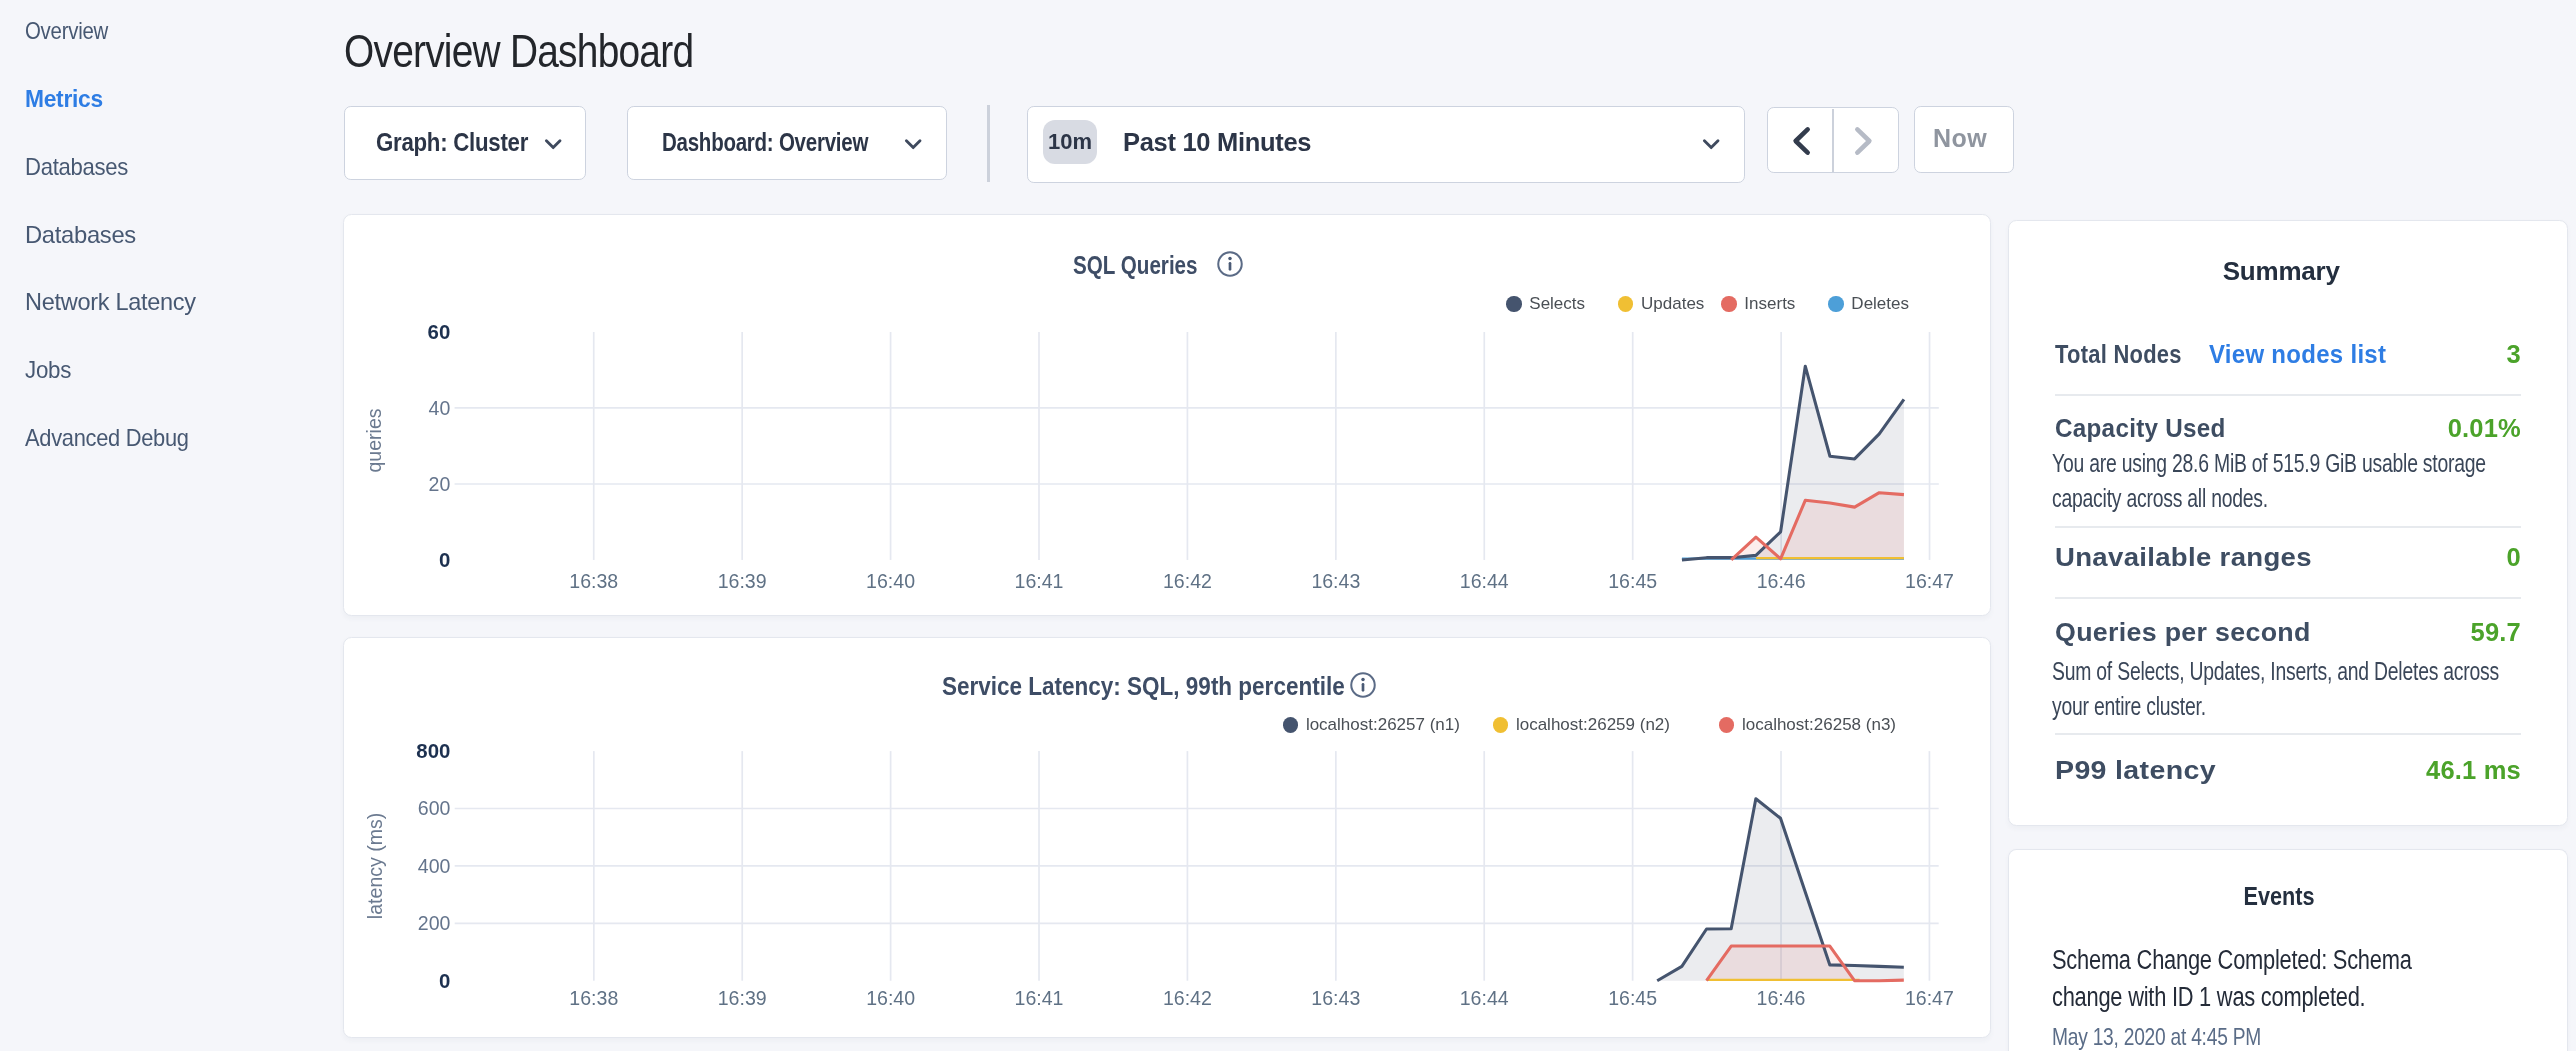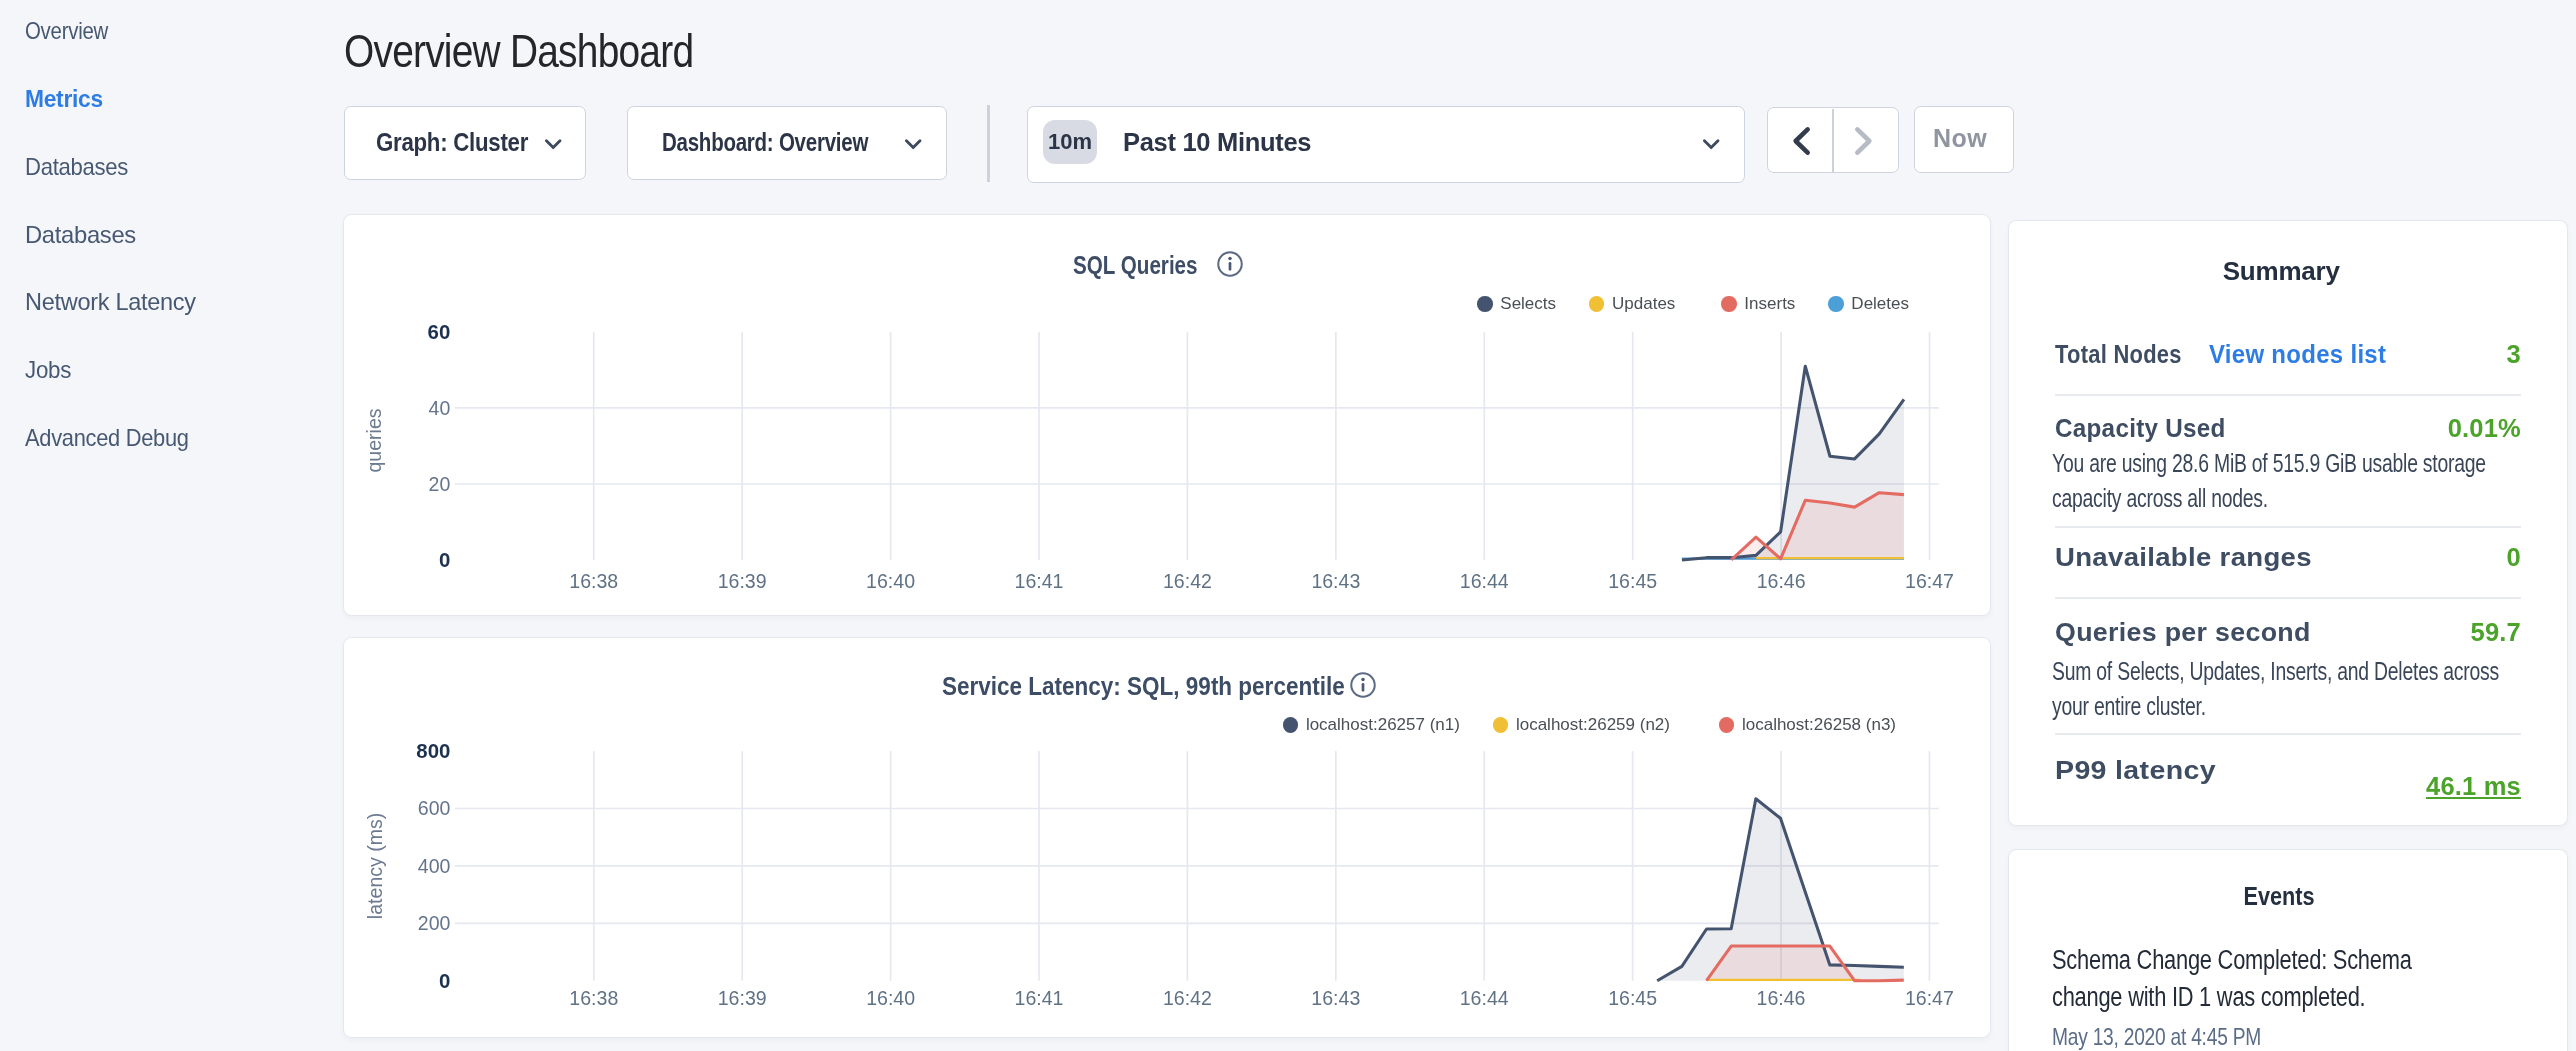--- a/index.html
+++ b/index.html
@@ -77,21 +77,21 @@
 <div class="card" id="card1" style="left:343px; top:214px; width:1648px; height:402px;">
   <div class="abs" style="left:729px; top:36px; font-size:25px; font-weight:bold; color:#3e4d66; white-space:nowrap; transform:scaleX(0.825); transform-origin:left top;">SQL Queries</div>
     <div class="abs" style="left:873px; top:36px; width:26px; height:26px;"><svg width="26" height="26" viewBox="0 0 31 31" fill="none">
         <circle cx="15.5" cy="15.5" r="14" stroke="#5b6b86" stroke-width="2.4"></circle>
         <circle cx="15.5" cy="9" r="2.1" fill="#4a5a75"></circle>
         <rect x="13.9" y="13" width="3.2" height="10.5" rx="1.6" fill="#4a5a75"></rect>
       </svg></div>
   <div class="legend" style="right:81px; top:79px;">
     <div class="it"><span class="dot" style="background:#45546e;"></span>Selects</div>
     <div class="it" style="margin-left:33px;"><span class="dot" style="background:#f0bf33;"></span>Updates</div>
-    <div class="it" style="margin-left:46px;"><span class="dot" style="background:#e46b62;"></span>Inserts</div>
+    <div class="it" style="margin-left:17px;"><span class="dot" style="background:#e46b62;"></span>Inserts</div>
     <div class="it" style="margin-left:33px;"><span class="dot" style="background:#4d9fd8;"></span>Deletes</div>
   </div>
   <svg class="abs" style="left:0;top:0;" width="1645" height="399" viewBox="0 0 1934 469">
   <line x1="130" y1="316.2" x2="1875" y2="316.2" stroke="#e5e8f0" stroke-width="2"></line>
   <line x1="130" y1="226.8" x2="1875" y2="226.8" stroke="#e5e8f0" stroke-width="2"></line>
   <line x1="293.6" y1="137.5" x2="293.6" y2="405.5" stroke="#e5e8f0" stroke-width="2"></line>
   <line x1="468.1" y1="137.5" x2="468.1" y2="405.5" stroke="#e5e8f0" stroke-width="2"></line>
   <line x1="642.6" y1="137.5" x2="642.6" y2="405.5" stroke="#e5e8f0" stroke-width="2"></line>
   <line x1="817.1" y1="137.5" x2="817.1" y2="405.5" stroke="#e5e8f0" stroke-width="2"></line>
   <line x1="991.6" y1="137.5" x2="991.6" y2="405.5" stroke="#e5e8f0" stroke-width="2"></line>
@@ -194,21 +194,21 @@
   </div>
   <div class="sdiv" style="top:376px;"></div>
   <div class="abs" style="left:46px; top:394px; right:46px; height:34px; line-height:34px;">
     <span class="srow-label" style="transform:scaleX(1.05);">Queries per second</span>
     <span class="green abs" style="right:0px; top:0;">59.7</span>
   </div>
   <div class="abs sdesc" style="left:43px; top:433px;">Sum of Selects, Updates, Inserts, and Deletes across<br>your entire cluster.</div>
   <div class="sdiv" style="top:512px;"></div>
   <div class="abs" style="left:46px; top:532px; right:46px; height:34px; line-height:34px;">
     <span class="srow-label" style="transform:scaleX(1.12);">P99 latency</span>
-    <span class="green abs" style="right:0px; top:16px;text-decoration:underline;">46.1 ms</span>
+    <span class="green abs" style="right:0px; top:0;">46.1 ms</span>
   </div>
 </div>
 
 <div class="card" style="left:2008px; top:849px; width:560px; height:221px; border-bottom:none; border-radius:8.5px 8.5px 0 0;">
   <div class="abs" style="top:32px; left:270px; font-size:25.5px; font-weight:bold; color:#242f3f; transform:translateX(-50%) scaleX(0.85); white-space:nowrap;">Events</div>
   <div class="abs" style="left:43px; top:92px; font-size:27px; line-height:37px; color:#242b38; letter-spacing:-0.3px; transform:scaleX(0.81); transform-origin:left top; white-space:nowrap;">Schema Change Completed: Schema<br>change with ID 1 was completed.</div>
   <div class="abs" style="left:43px; top:173px; font-size:24px; color:#5a6c87; letter-spacing:-0.3px; transform:scaleX(0.80); transform-origin:left top; white-space:nowrap;">May 13, 2020 at 4:45 PM</div>
 </div>
 
 

